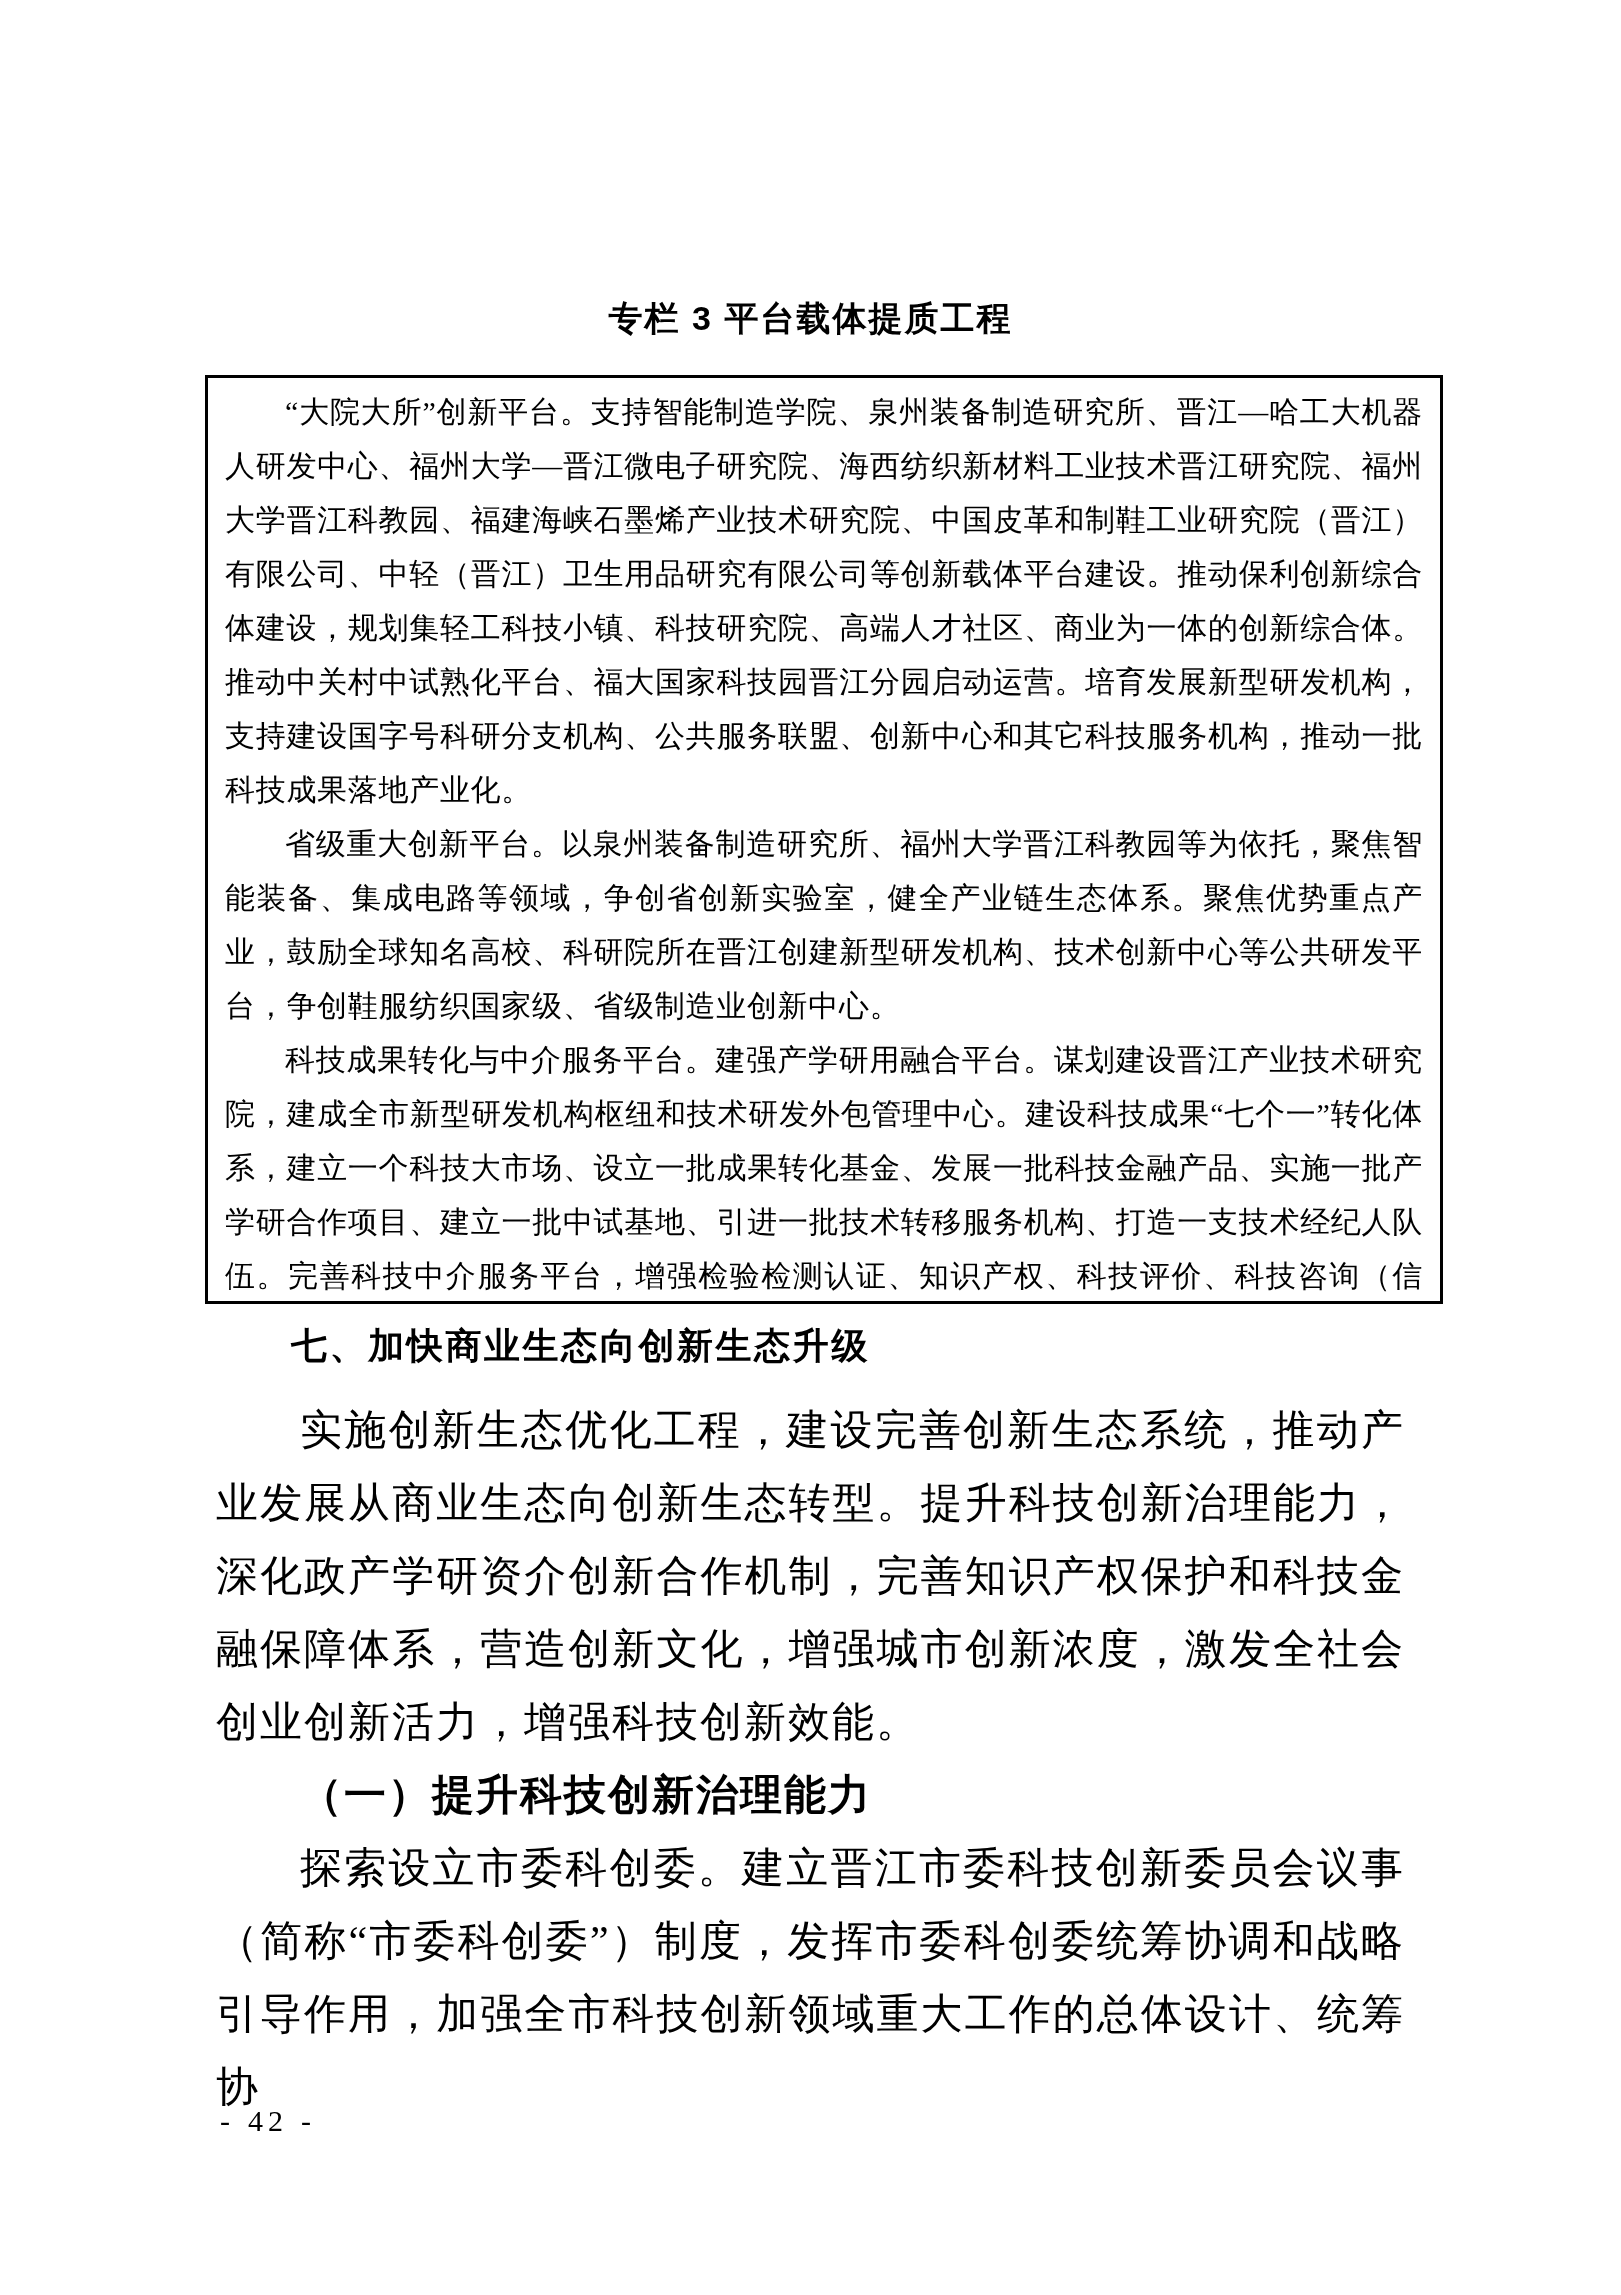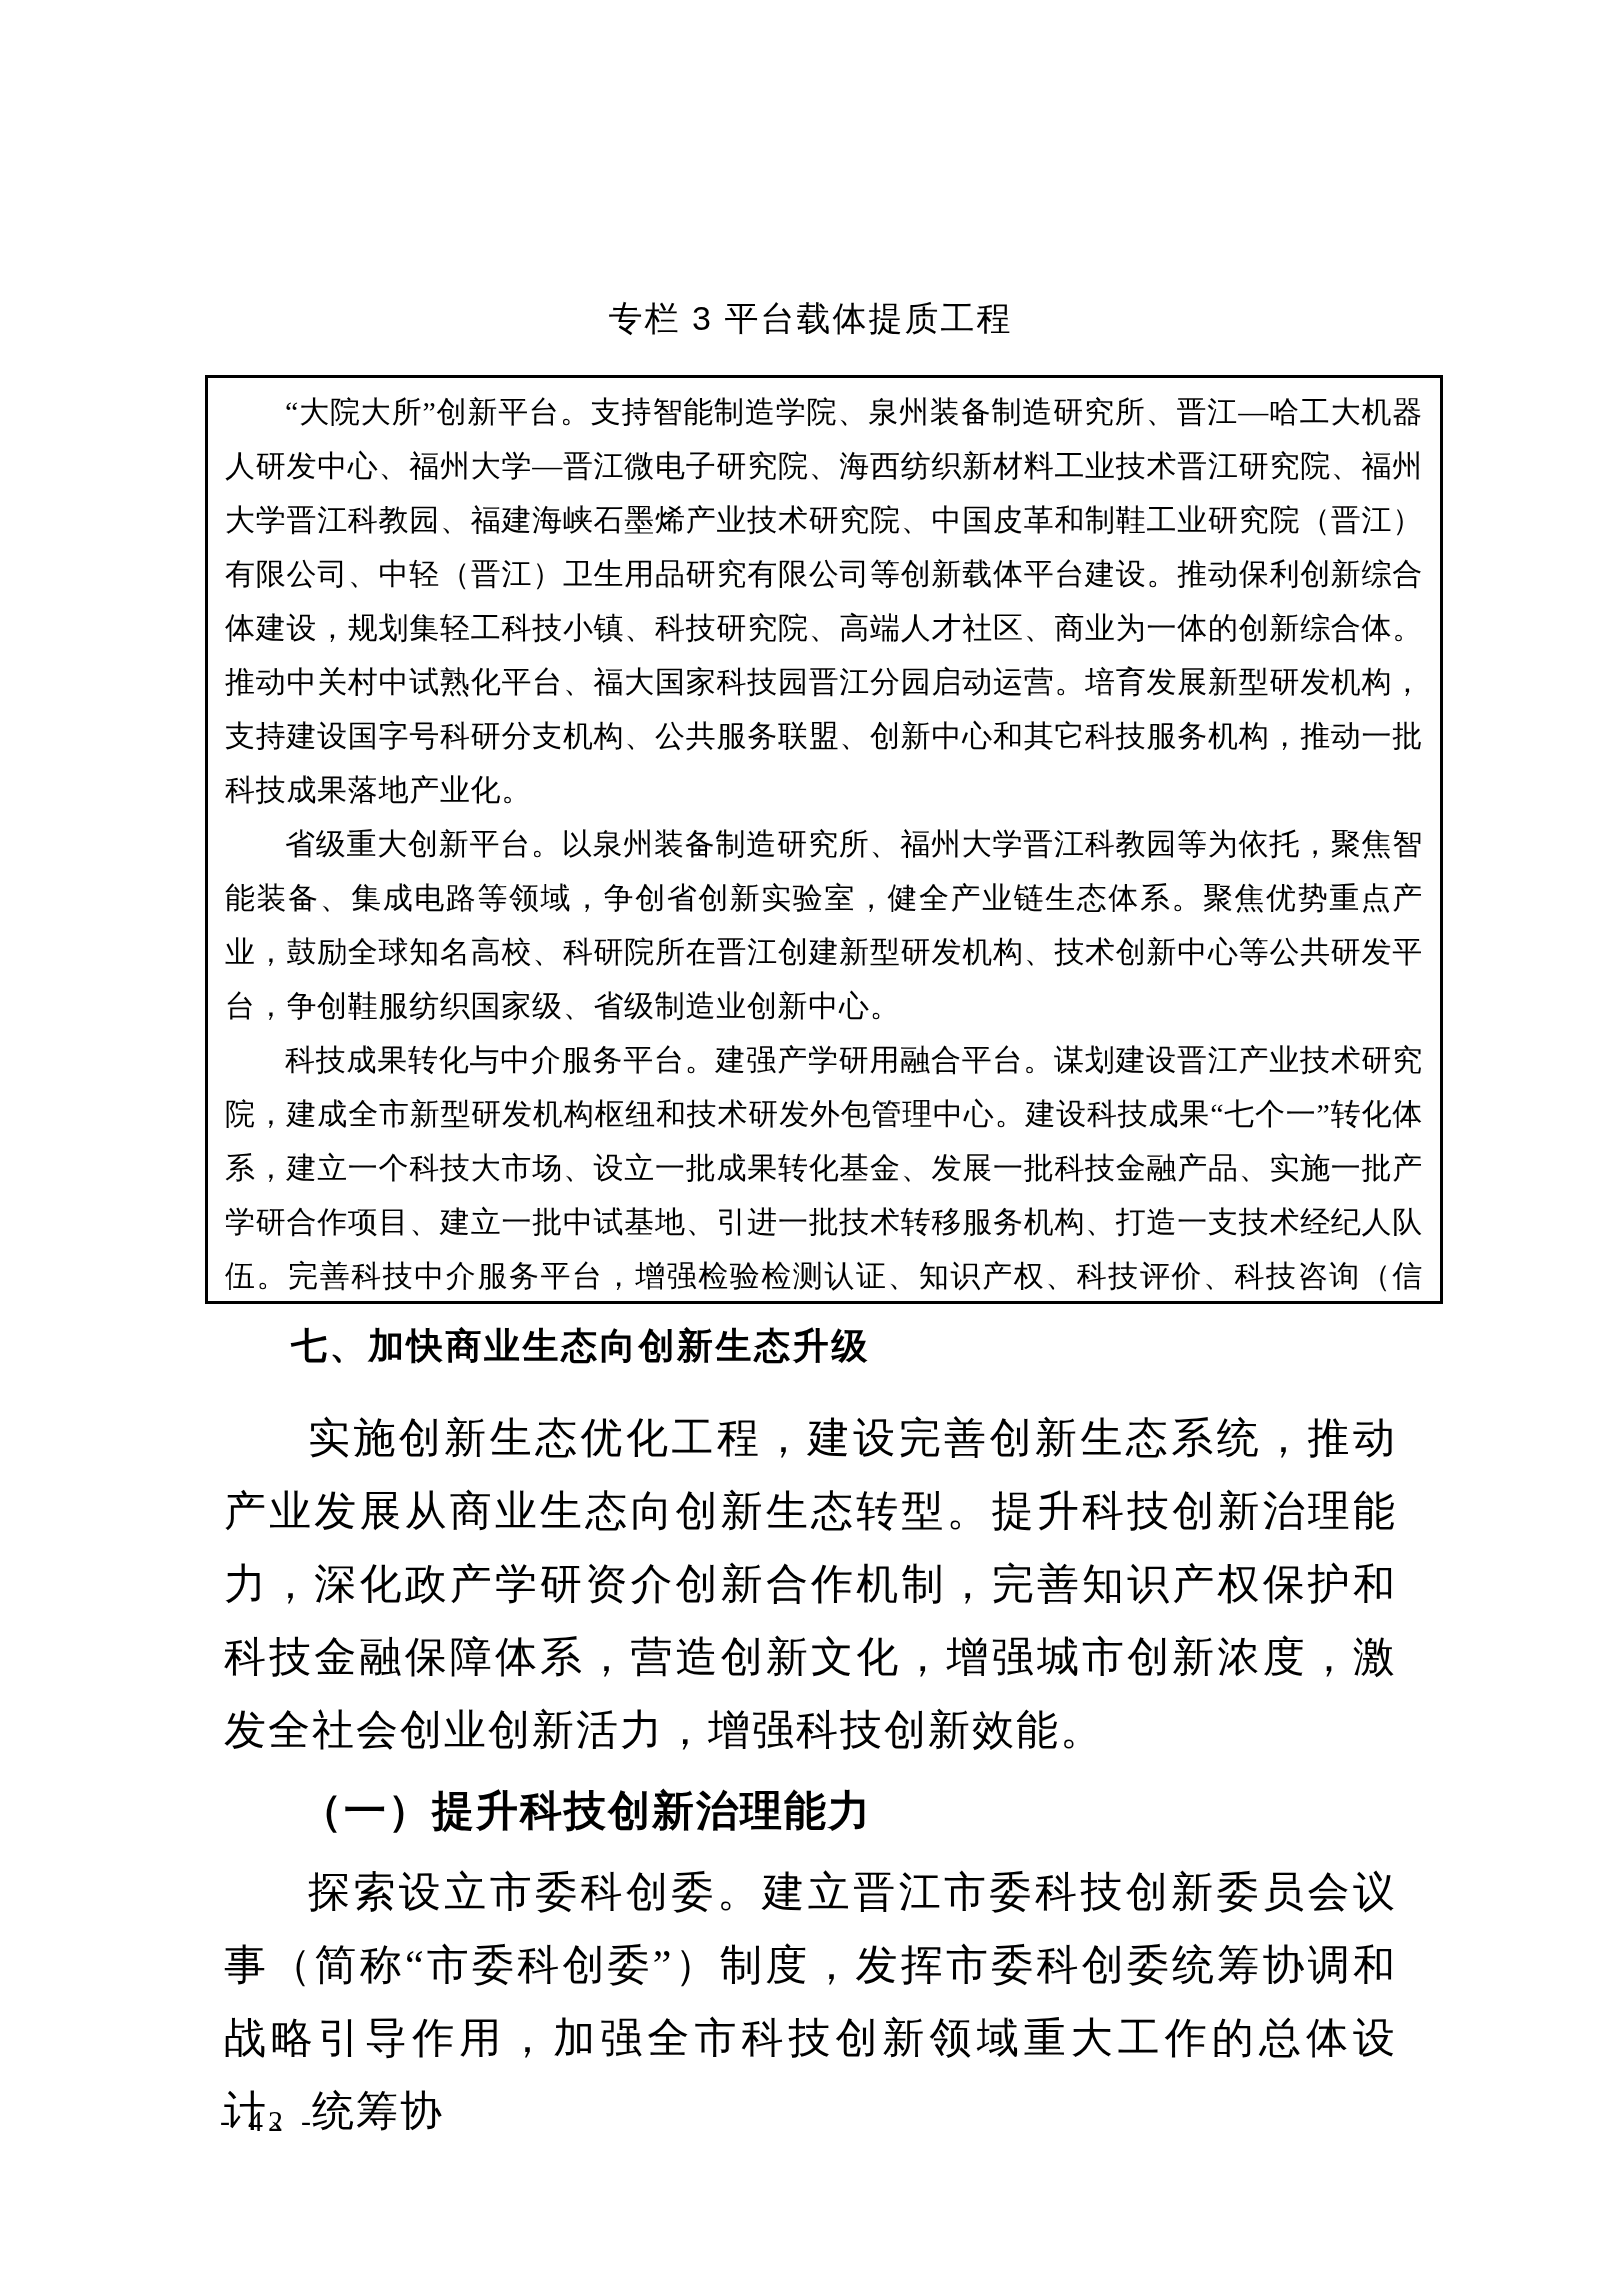--- a/index.html
+++ b/index.html
@@ -11,21 +11,21 @@
     color: #000000;
     overflow: hidden;
   }
   .box-title {
     position: absolute;
     top: 296px;
     left: 0;
     width: 100%;
     text-align: center;
     font-family: "Liberation Sans", sans-serif;
-    font-weight: normal;
+    font-weight: bold;
     font-size: 34px;
     letter-spacing: 2px;
     color: #000000;
   }
   .column-box {
     position: absolute;
     left: 205px;
     top: 375px;
     width: 1238px;
     height: 929px;
@@ -63,21 +63,21 @@
     position: absolute;
     left: 216px;
     top: 1394px;
     width: 1189px;
     font-family: "Liberation Serif", serif;
     font-size: 42px;
     line-height: 73px;
     color: #000000;
   }
   .body-block p {
-    margin: 8px;
+    margin: 0;
     text-indent: 2em;
     letter-spacing: 2px;
     text-align: justify;
     text-justify: inter-character;
   }
   .body-block .sub-heading {
     font-weight: bold;
     letter-spacing: 2px;
     text-indent: 2em;
     margin: 0;

